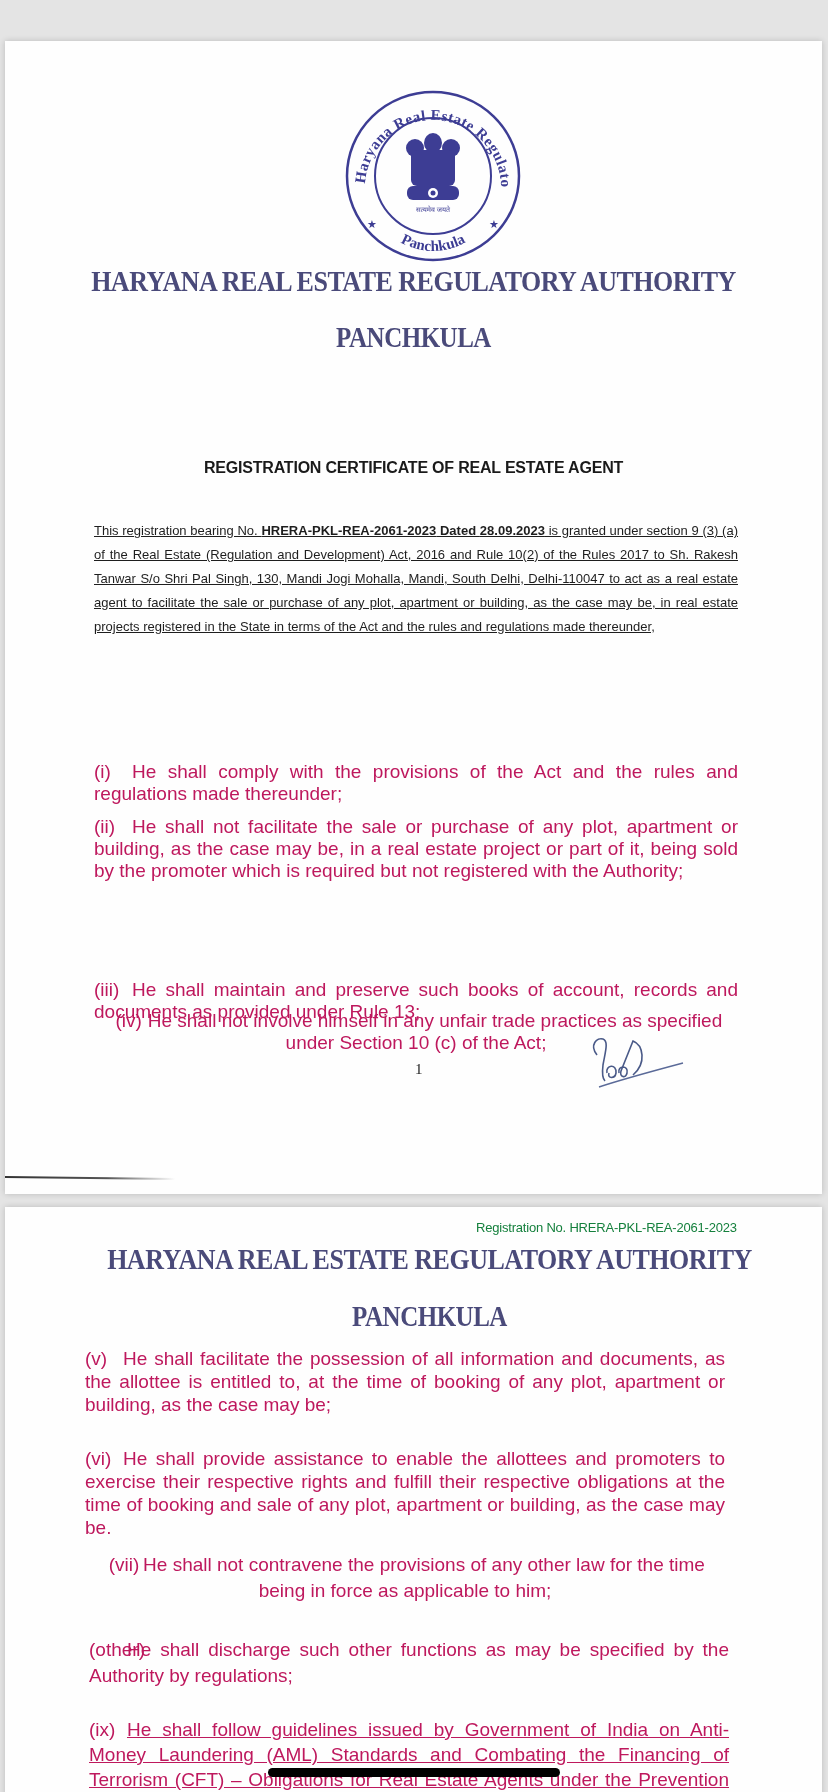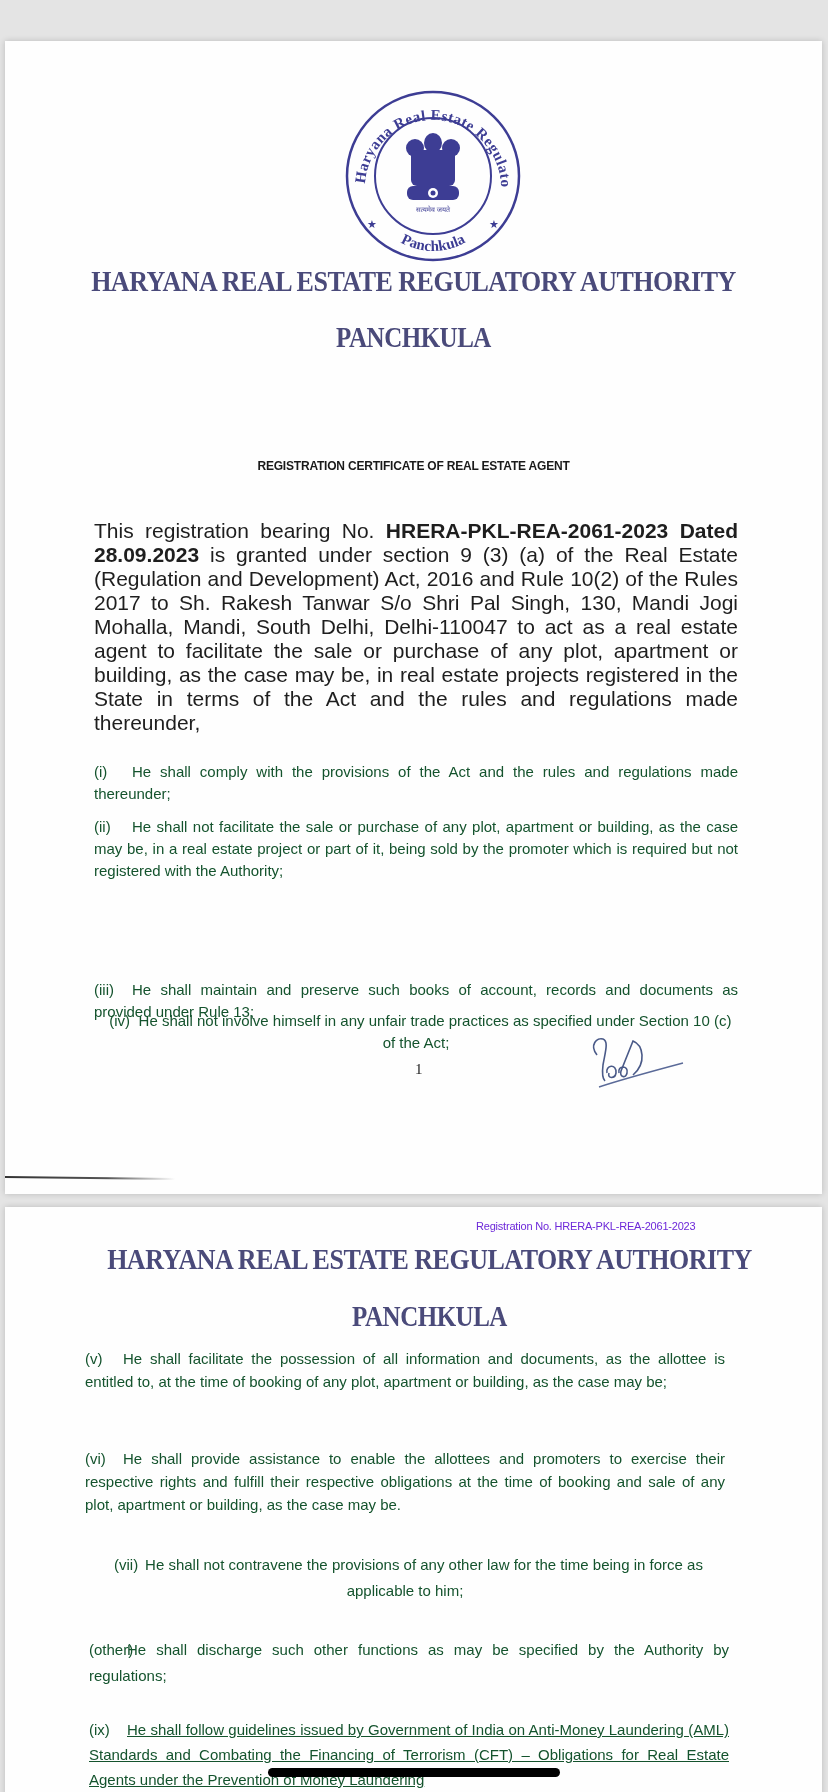--- a/index.html
+++ b/index.html
@@ -16,31 +16,31 @@
   #page2 { top:1207px; height:600px; }
   .abs { position:absolute; }
   .seal { left:338px; top:47px; width:180px; height:176px; }
   .hdr {
     font-family:"Liberation Serif", serif; font-weight:bold; color:#4a4a7a;
     text-align:center; letter-spacing:-0.5px; transform:scaleY(1.15);
   }
   .hdr-title { font-size:26px; white-space:nowrap; }
   .hdr-city { font-size:25px; }
   .cert-title {
-    font-size:12px; font-weight:bold; color:#1a1a1a; text-align:center;
+    font-size:16px; font-weight:bold; color:#1a1a1a; text-align:center;
     letter-spacing:-0.2px;
   }
   .body-text {
-    font-size:21px; line-height:24px; color:#1e1e1e; text-align:justify;
+    font-size:13px; line-height:24px; color:#1e1e1e; text-align:justify;text-decoration:underline;
   }
   .body-text b { font-weight:bold; }
-  .clause { font-size:15px; line-height:22px; color:#14532d; text-align:justify; }
+  .clause { font-size:19px; line-height:22px; color:#be185d; text-align:justify; }
   .clause .num { display:inline-block; width:38px; }
   .pagenum { font-family:"Liberation Serif", serif; font-size:15px; color:#222; }
-  .regno { font-size:11px; color:#6d28d9; letter-spacing:-0.2px; }
+  .regno { font-size:13px; color:#15803d; letter-spacing:-0.2px; }
   .scratch { height:2px; background:linear-gradient(90deg,#333 0%,#555 60%,rgba(120,120,120,0) 100%); transform:rotate(0.7deg); }
   .home-ind { left:268px; top:1768px; width:292px; height:9px; background:#000; border-radius:5px; }
 </style>
 </head>
 <body>
 
 <div class="page" id="page1">
 
   <svg class="abs seal" viewBox="0 0 180 176">
     <defs>

